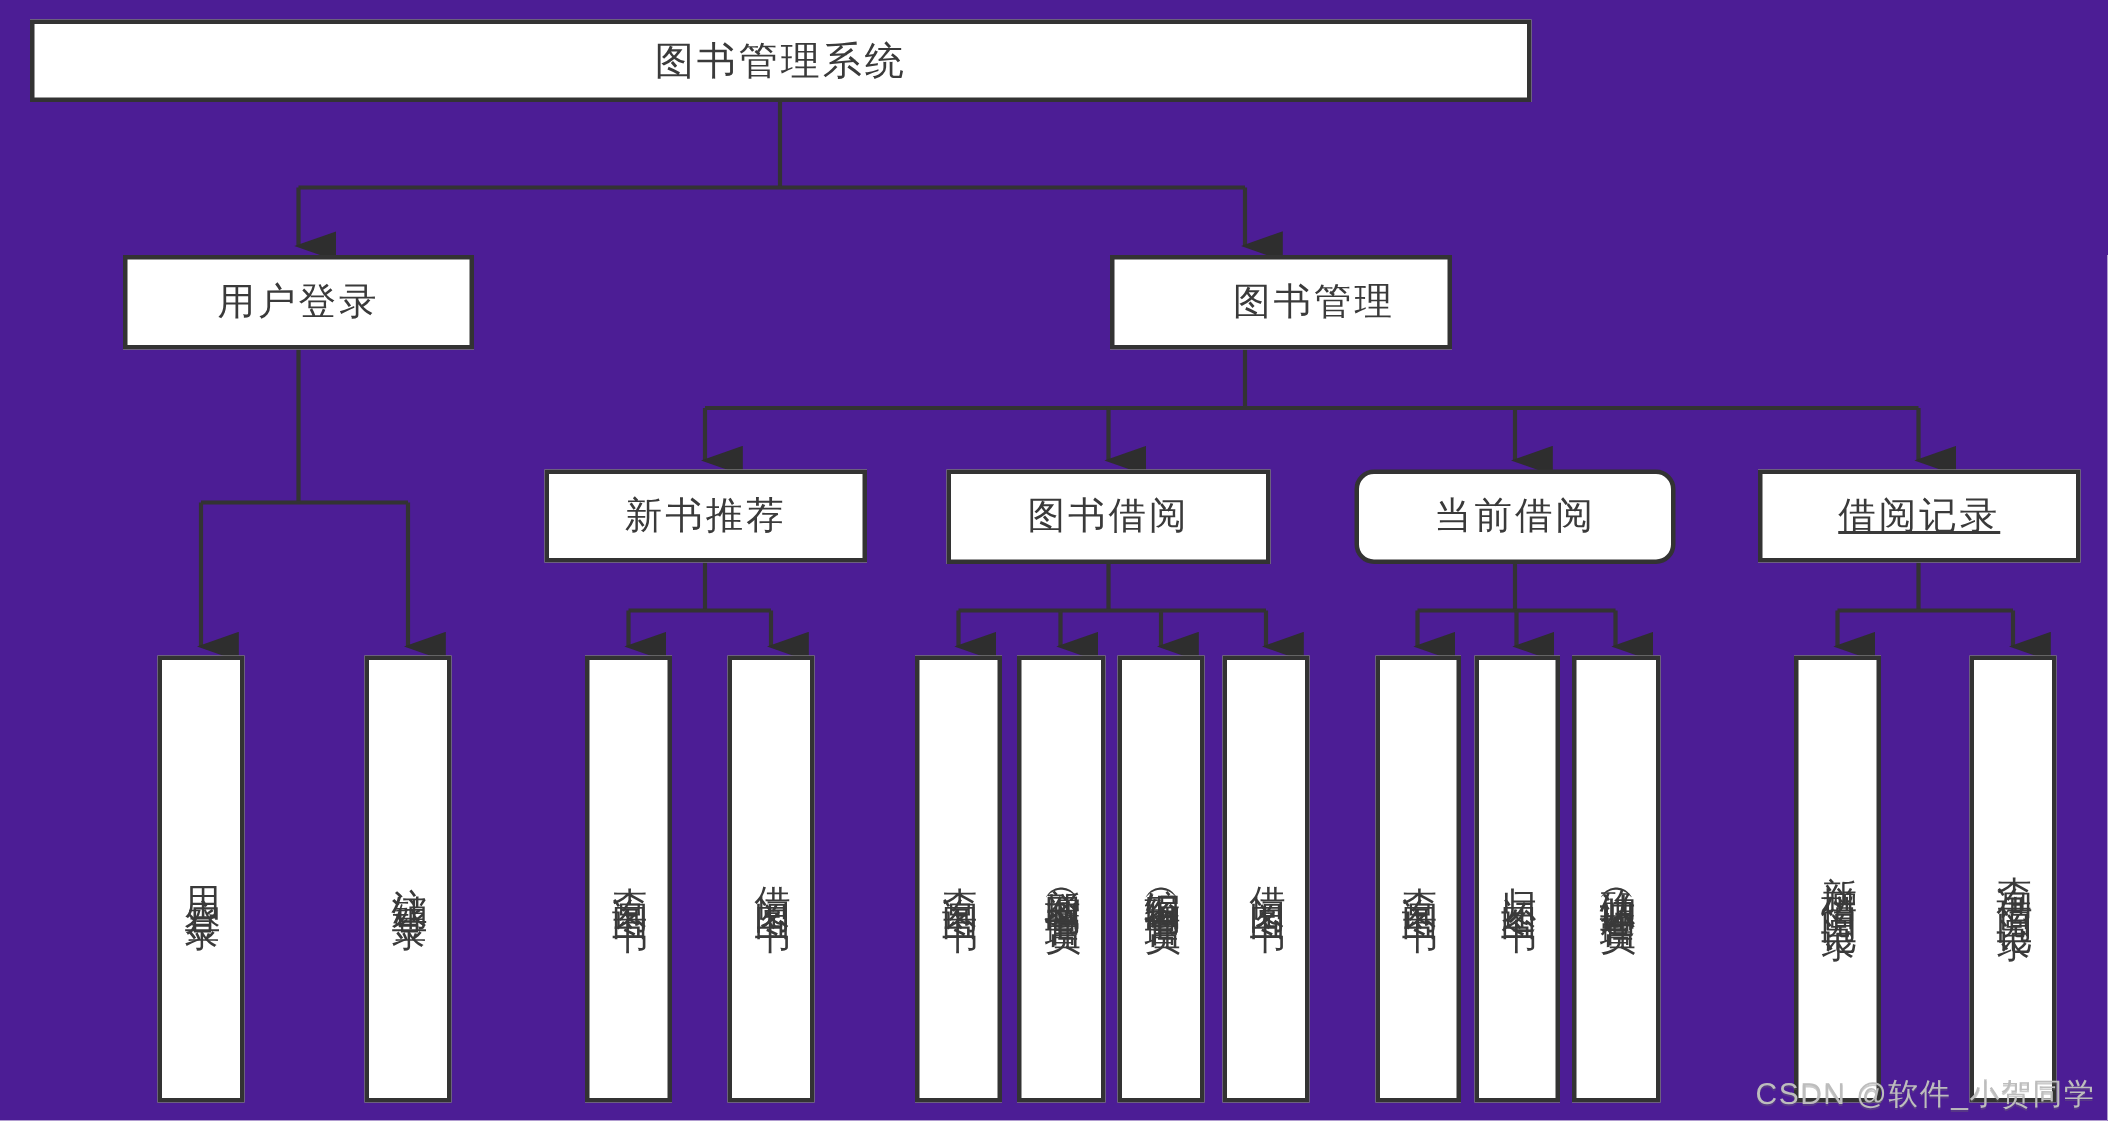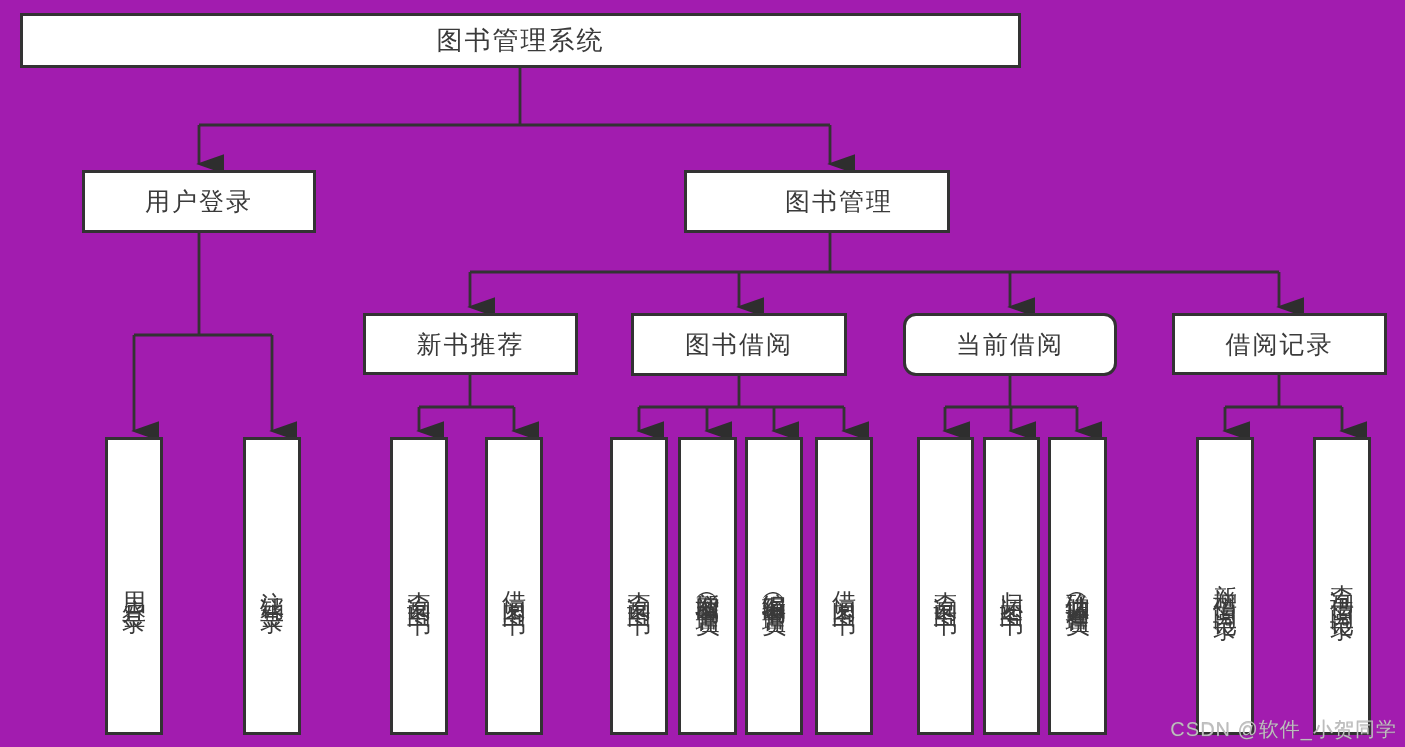--- a/index.html
+++ b/index.html
@@ -5,21 +5,21 @@
   html, body {
     margin: 0;
     padding: 0;
     background: #ffffff;
     font-family: "Liberation Sans", "DejaVu Sans", sans-serif;
   }
   .stage {
     position: relative;
     width: 1405px;
     height: 747px;
-    background: #a21caf;
+    background: #4c1d95;
     overflow: hidden;
   }
   svg.connectors {
     position: absolute;
     left: 0; top: 0;
     width: 1405px;
     height: 747px;
   }
   .node {
     position: absolute;
@@ -117,26 +117,26 @@
       <path d="M1279 375 V407"></path>
       <path d="M1225 407 H1342"></path>
       <path d="M1225 407 V431" marker-end="url(#arrow)"></path>
       <path d="M1342 407 V431" marker-end="url(#arrow)"></path>
     </g>
   </svg>
 
   <div class="node rootbox" style="left:20px; top:13px; width:1001px; height:55px;">图书管理系统</div>
 
   <div class="node hbox" style="left:82px; top:170px; width:234px; height:63px;">用户登录</div>
-  <div class="node hbox" style="left:684px; top:170px; width:266px; height:63px;padding-left:44px;">图书管理</div>
+  <div class="node hbox" style="left:740px; top:170px; width:228px; height:63px;padding-left:44px;">图书管理</div>
 
   <div class="node hbox" style="left:631px; top:313px; width:216px; height:63px;">图书借阅</div>
   <div class="node hbox" style="left:363px; top:313px; width:215px; height:62px;">新书推荐</div>
   <div class="node hbox" style="left:903px; top:313px; width:214px; height:63px;border-radius:13px;">当前借阅</div>
-  <div class="node hbox" style="left:1172px; top:313px; width:215px; height:62px;">借阅记录</div>
+  <div class="node hbox" style="left:1172px; top:313px; width:215px; height:62px;text-decoration:underline;">借阅记录</div>
 
   <div class="node leaf" style="left:105px; top:437px; width:58px; height:298px;">
     <span class="vtext">用户登录</span>
   </div>
   <div class="node leaf" style="left:243px; top:437px; width:58px; height:298px;">
     <span class="vtext">注销登录</span>
   </div>
 
   <div class="node leaf" style="left:390px; top:437px; width:58px; height:298px;">
     <span class="vtext">查询图书</span>

